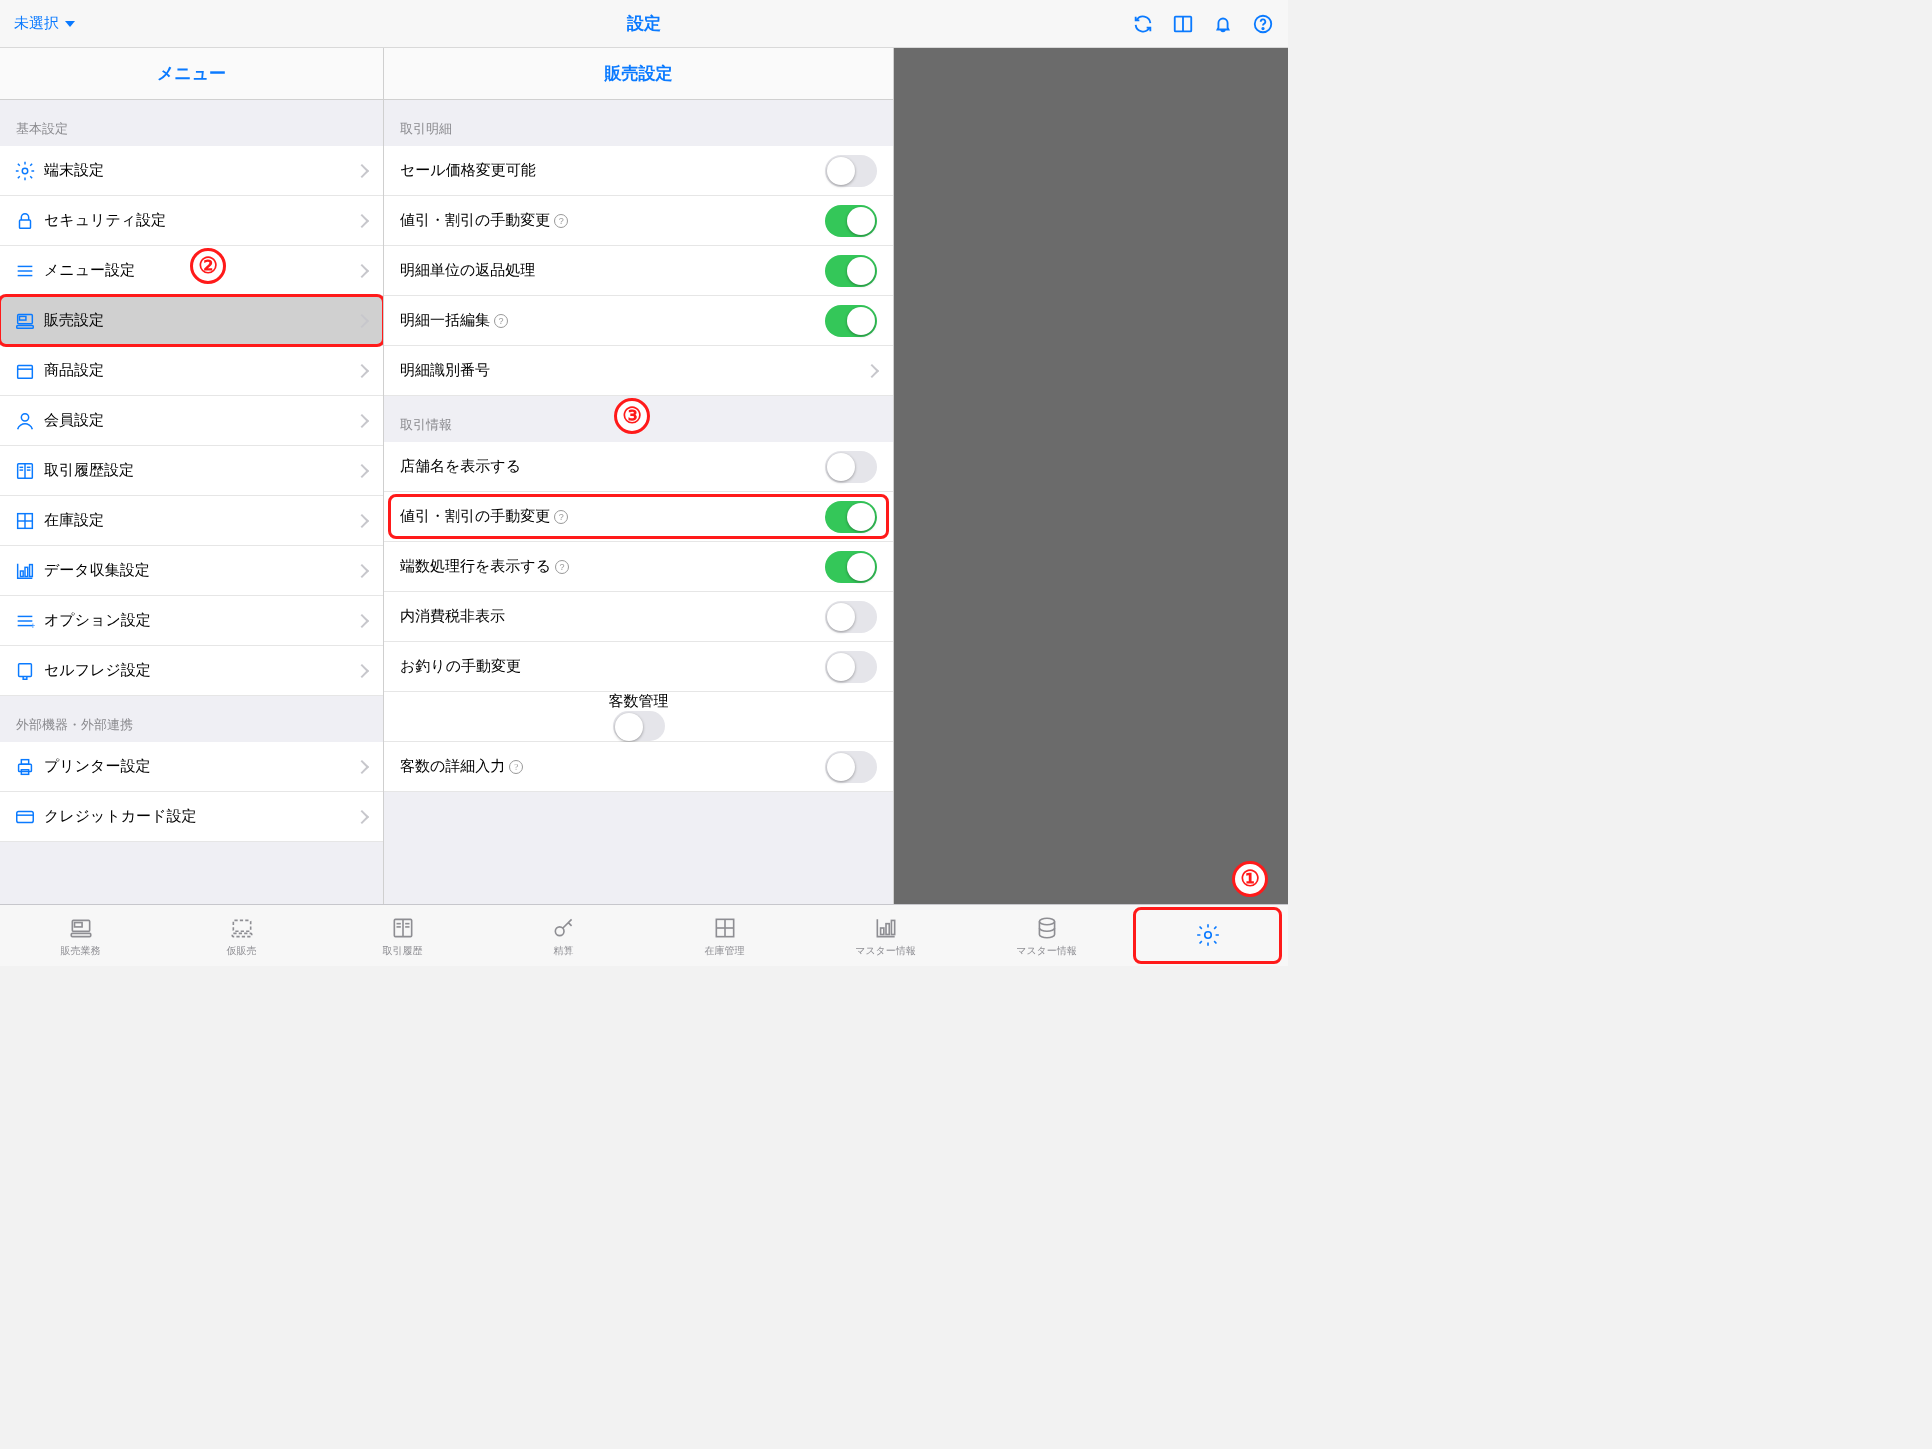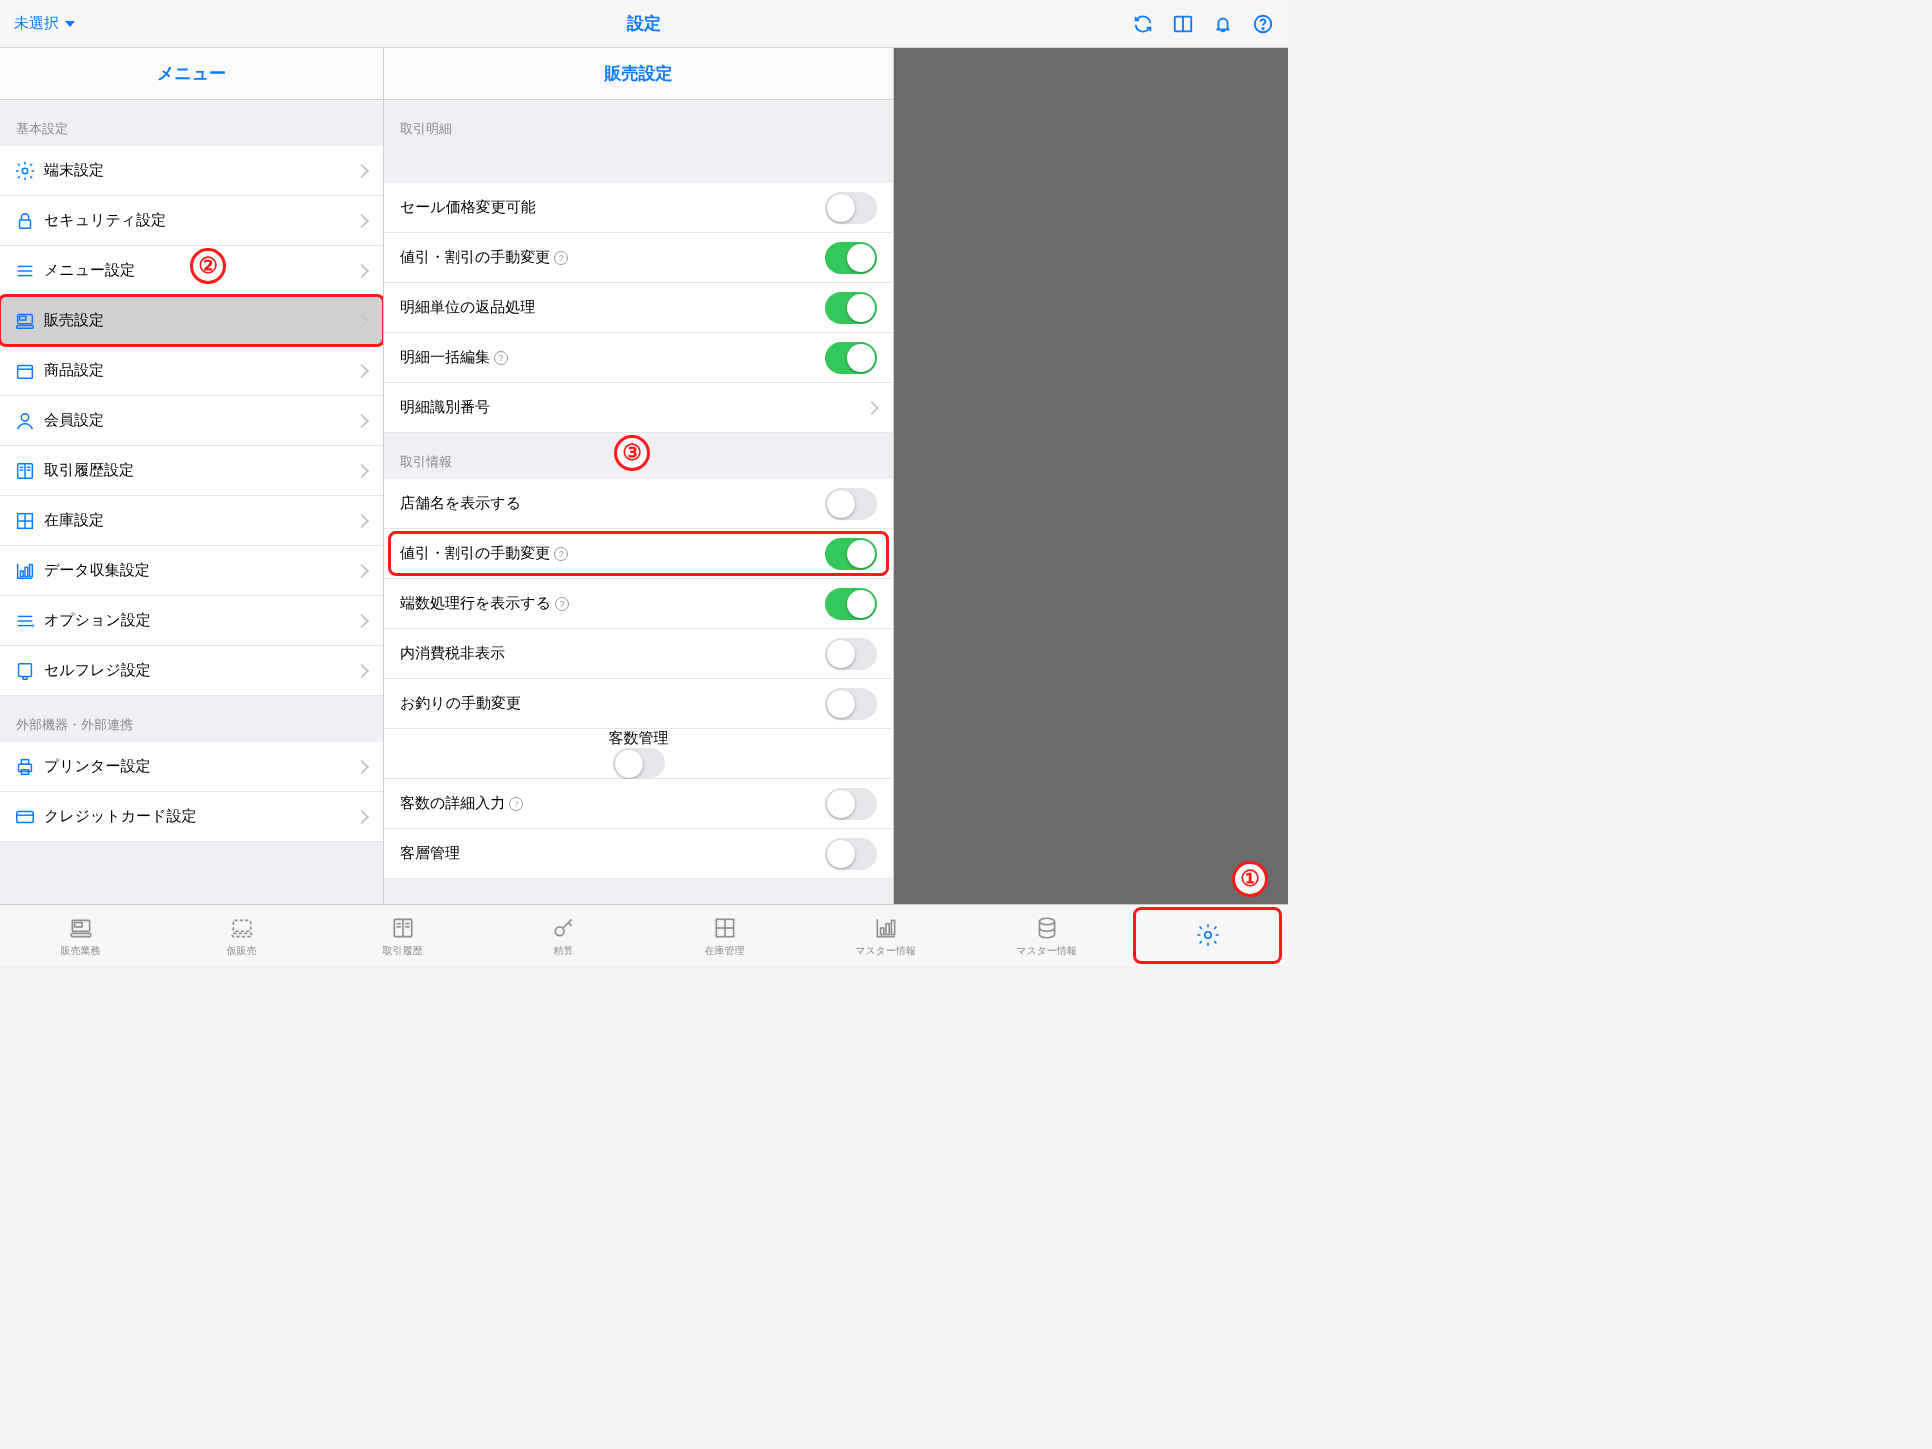--- a/index.html
+++ b/index.html
@@ -243,21 +243,21 @@
       <span class="row-label">クレジットカード設定</span>
       <span class="row-chevron"></span>
         </div>
       </div>
   </div>
 
   <div class="detail-col">
     <div class="pane-header">販売設定</div>
     <div class="pane-body" id="detail-body">
         <div class="section-header" style="position: relative;">取引明細</div>
-        <div class="drow" style="position: relative; margin-top: 37px;">
+        <div class="drow" style="position: relative;">
           <div class="drow-label">セール価格変更可能</div>
           <div class="switch">
             <div class="knob"></div>
           </div>
         </div>
         <div class="drow" style="position: relative;">
           <div class="drow-label">値引・割引の手動変更<span class="help-badge">?</span></div>
           <div class="switch on">
             <div class="knob"></div>
           </div>
@@ -311,26 +311,20 @@
           </div>
         </div>
         <div class="drow" style="position: relative; flex-direction: column;">
           <div class="drow-label">客数管理</div>
           <div class="switch">
             <div class="knob"></div>
           </div>
         </div>
         <div class="drow" style="position: relative; font-family: Liberation Serif, serif;">
           <div class="drow-label">客数の詳細入力<span class="help-badge">?</span></div>
-          <div class="switch">
-            <div class="knob"></div>
-          </div>
-        </div>
-        <div class="drow" style="position: relative;">
-          <div class="drow-label">客層管理</div>
           <div class="switch">
             <div class="knob"></div>
           </div>
         </div>
       </div>
   </div>
 
   <div class="empty-col"></div>
 </div>
 

